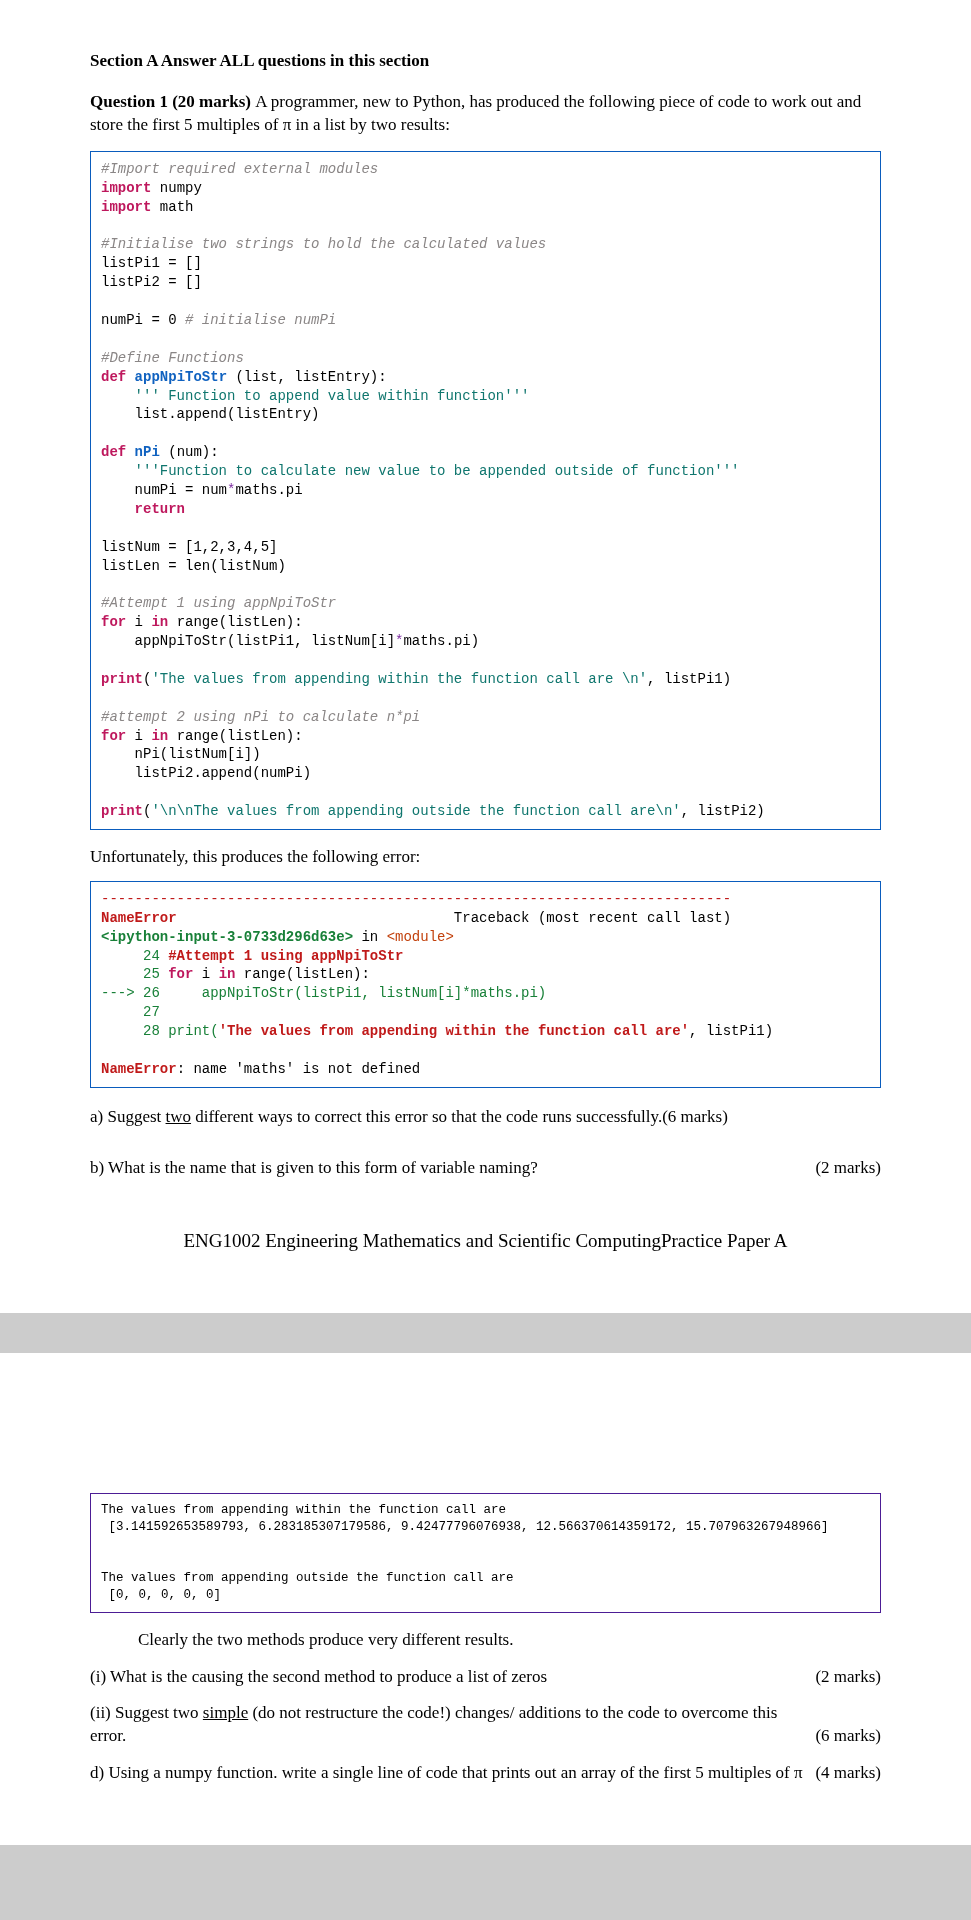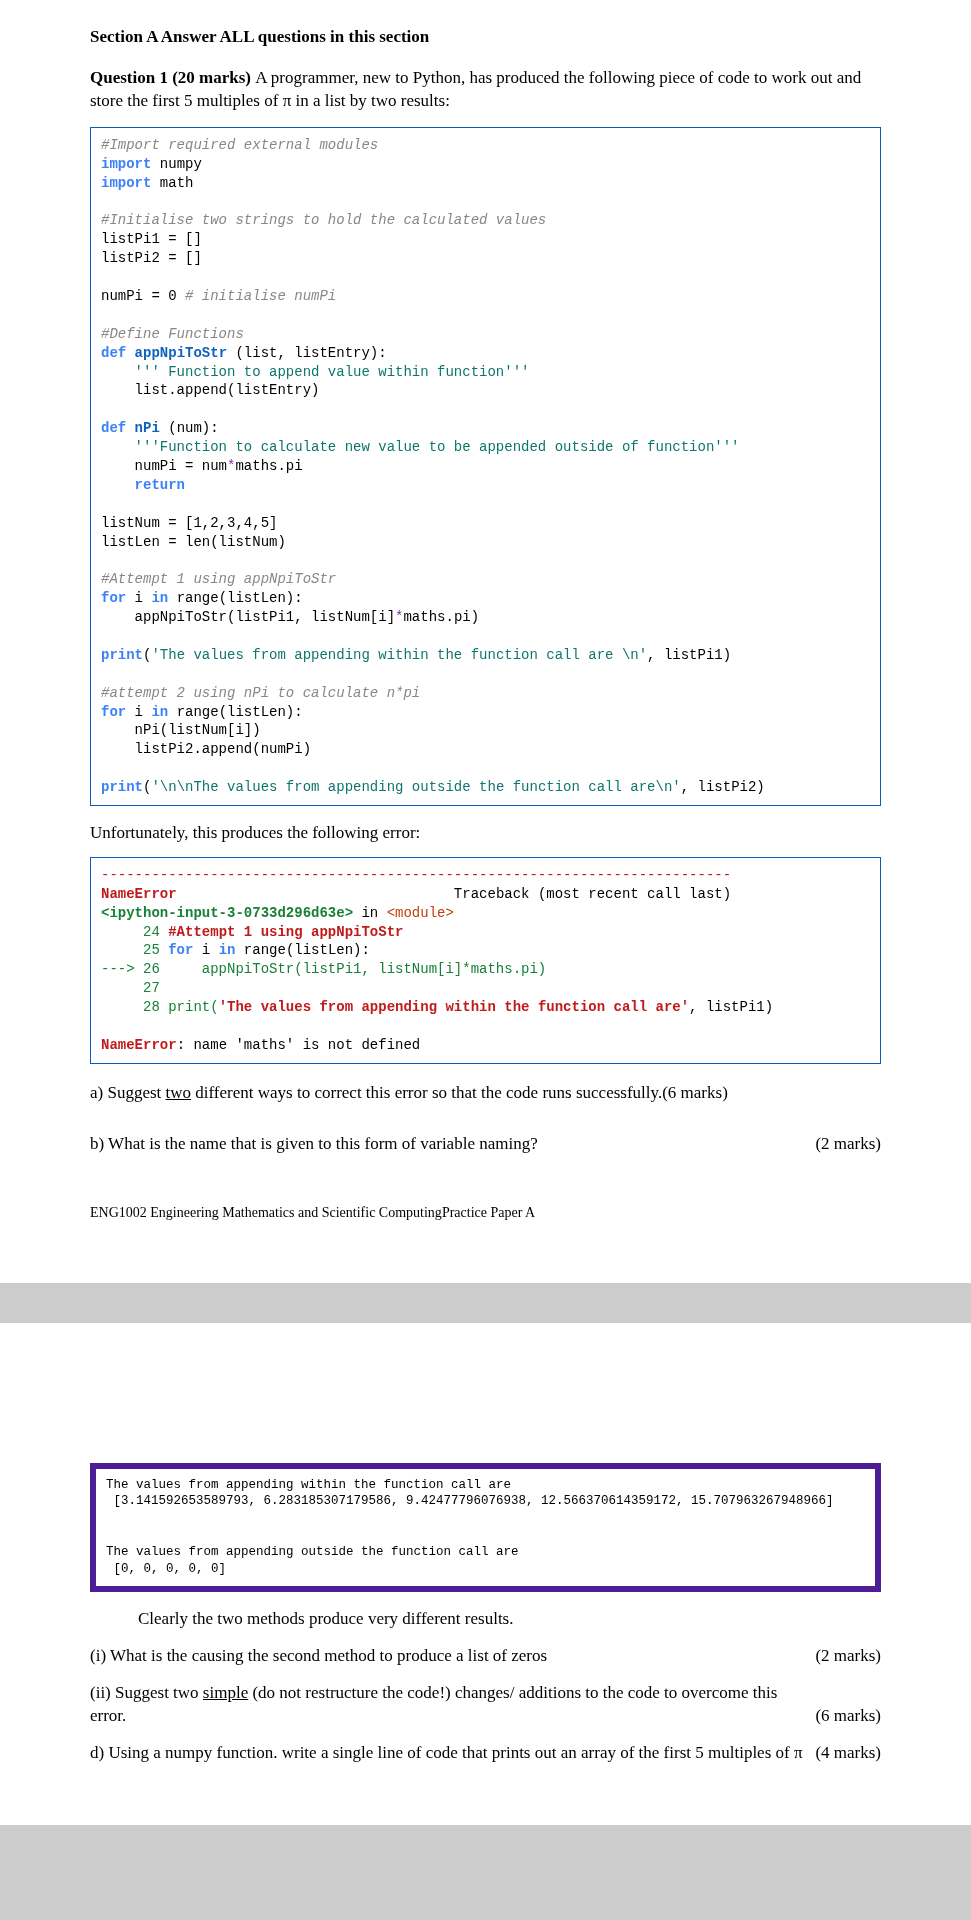--- a/index.html
+++ b/index.html
@@ -14,60 +14,60 @@
   }
   .page {
     background: #fff;
     width: 971px;
     box-sizing: border-box;
     padding: 60px 90px 60px 90px;
     font-size: 17px;
     line-height: 1.35;
     color: #000;
   }
-  .page.first { padding-top: 26px; }
+  .page.first { padding-top: 50px; }
   .section-title { font-weight: bold; margin-bottom: 18px; }
   .qline { margin-bottom: 14px; }
   .qline b { font-weight: bold; text-align: center; }
   pre.codebox {
     border: 1px solid #0a5cbd;
     background: #fff;
     font-family: "Courier New", Courier, monospace;
     font-size: 14px;
     line-height: 1.35;
     padding: 8px 10px;
     margin: 0 0 16px 0;
     white-space: pre;
     overflow-x: auto;
   }
   pre.codebox2 {
-    border: 6px solid #4c1d95;
+    border: 1px solid #4c1d95;
     background: #fff;
     font-family: "Courier New", Courier, monospace;
     font-size: 12.5px;
     line-height: 1.35;
     padding: 8px 10px;
     margin: 0 0 16px 0;
     white-space: pre;
     overflow-x: auto;
   }
   .c-gray    { color: #8a8686; font-style: italic; }
-  .c-green   { color: #3b82f6; font-weight: bold; }
+  .c-green   { color: #be185d; font-weight: bold; }
   .c-blue    { color: #1062c0; font-weight: bold; }
   .c-bluestr { color: #0f766e; }
   .c-purple  { color: #7c2aa0; }
   .c-red     { color: #c01a1a; font-weight: bold; }
   .c-gred    { color: #c01a1a; }
   .c-teal    { color: #c2410c; }
   .c-green2  { color: #188038; }
   .err-bold  { font-weight: bold; }
   .row { display: flex; justify-content: space-between; align-items: baseline; }
   .marks { white-space: nowrap; }
   .bodytext { margin: 18px 0 28px 0; }
-  .footer { display: flex; justify-content: flex-start; margin-top: 48px; font-size: 14px; }
+  .footer { display: flex; justify-content: center; margin-top: 48px; font-size: 19px; }
   .pi { font-family: 'Times New Roman', serif; }
   .u { text-decoration: underline; }
 </style>
 </head>
 <body>
 
 <div class="page first">
 
   <div class="section-title">Section A   Answer ALL questions in this section</div>
 

